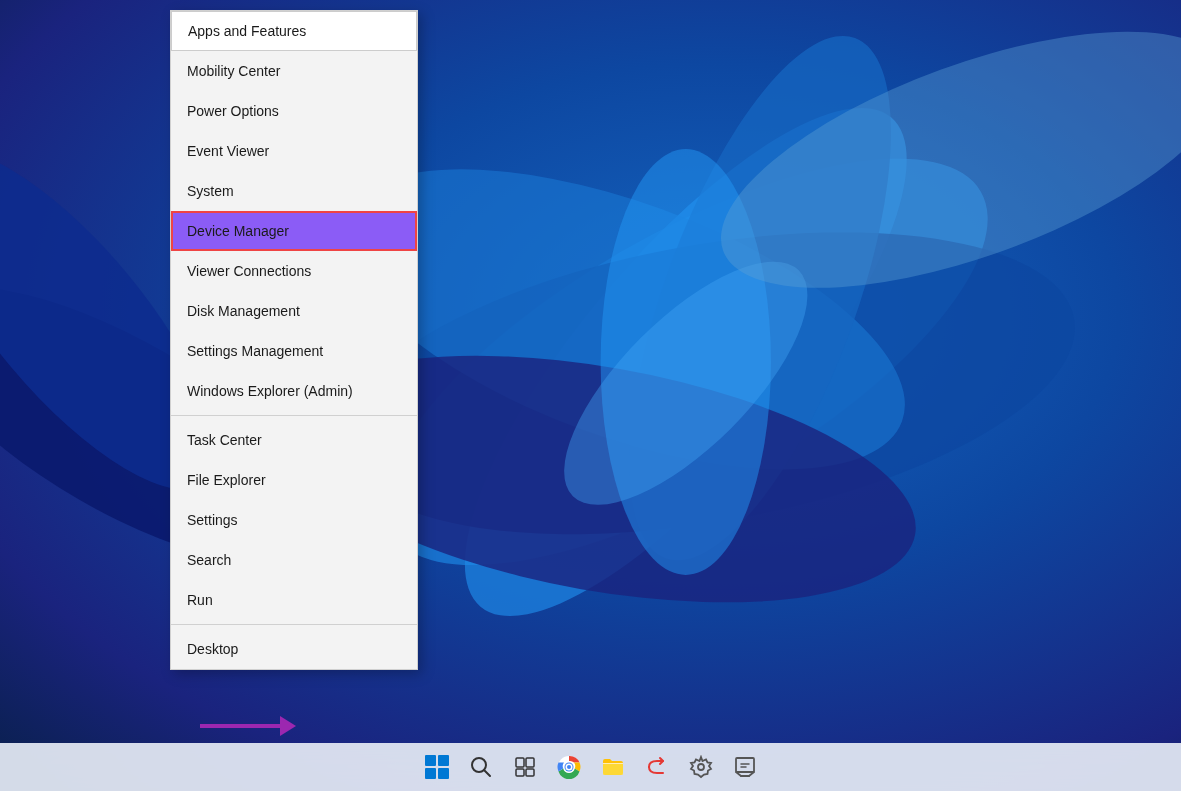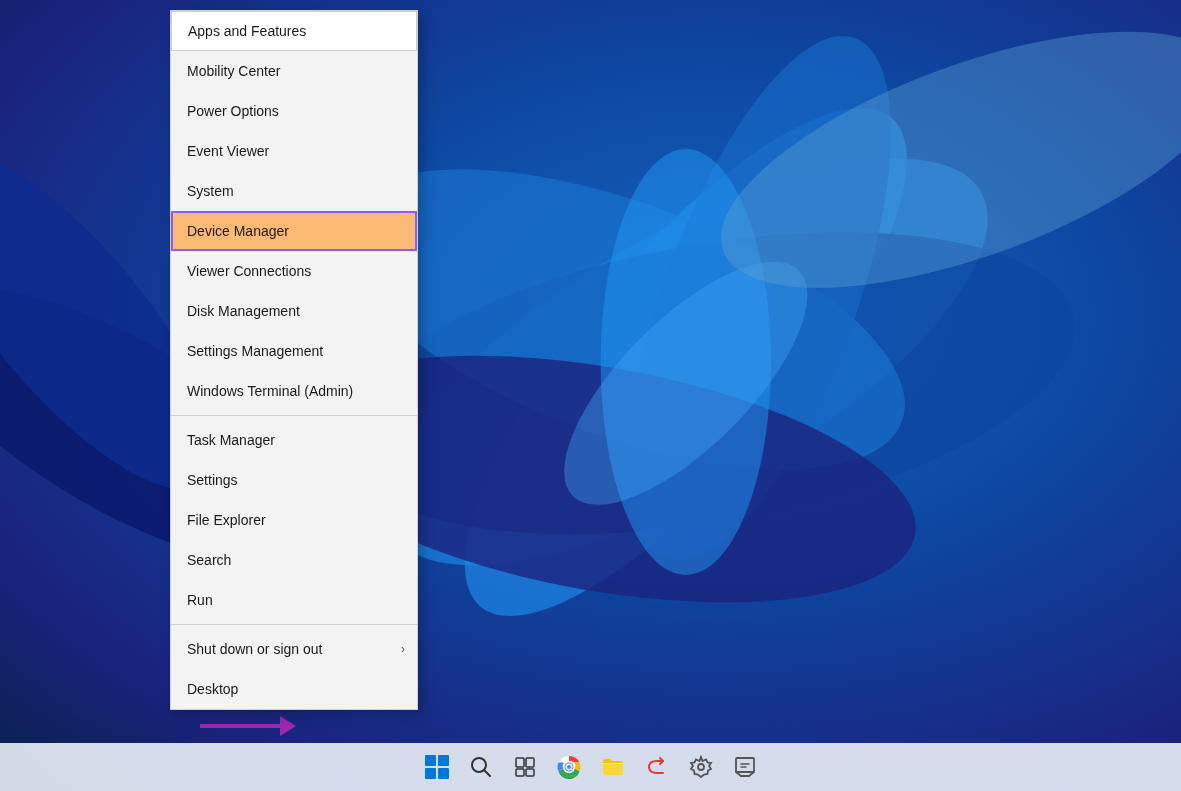--- a/index.html
+++ b/index.html
@@ -86,22 +86,22 @@
       padding: 8px 16px;
       font-size: 14px;
       color: #1a1a1a;
       cursor: pointer;
       position: relative;
       white-space: nowrap;
       height: 40px;
     }
 
     .menu-item.highlighted {
-      background: #fdba74;
-      border: 2px solid #8b5cf6;
+      background: #8b5cf6;
+      border: 2px solid #ef4444;
       padding: 6px 14px;
     }
 
     .menu-item.top-highlighted {
       background: #ffffff;
       border: 1px solid #cccccc;
     }
 
     .menu-item .arrow {
       position: absolute;
@@ -196,43 +196,39 @@
     <div class="menu-item">
       <span>Viewer Connections</span>
     </div>
     <div class="menu-item">
       <span>Disk Management</span>
     </div>
     <div class="menu-item">
       <span>Settings Management</span>
     </div>
     <div class="menu-item">
-      <span>Windows Terminal (Admin)</span>
+      <span>Windows Explorer (Admin)</span>
     </div>
     <div class="menu-separator"></div>
     <div class="menu-item">
-      <span>Task Manager</span>
+      <span>Task Center</span>
+    </div>
+    <div class="menu-item">
+      <span>File Explorer</span>
     </div>
     <div class="menu-item">
       <span>Settings</span>
     </div>
     <div class="menu-item">
-      <span>File Explorer</span>
-    </div>
-    <div class="menu-item">
       <span>Search</span>
     </div>
     <div class="menu-item">
       <span>Run</span>
     </div>
     <div class="menu-separator"></div>
-    <div class="menu-item">
-      <span>Shut down or sign out</span>
-      <span class="arrow">›</span>
-    </div>
     <div class="menu-item">
       <span>Desktop</span>
     </div>
   </div>
 
   <div class="arrow-annotation">
     <div class="arrow-line"></div>
     <div class="arrow-head"></div>
   </div>
 

